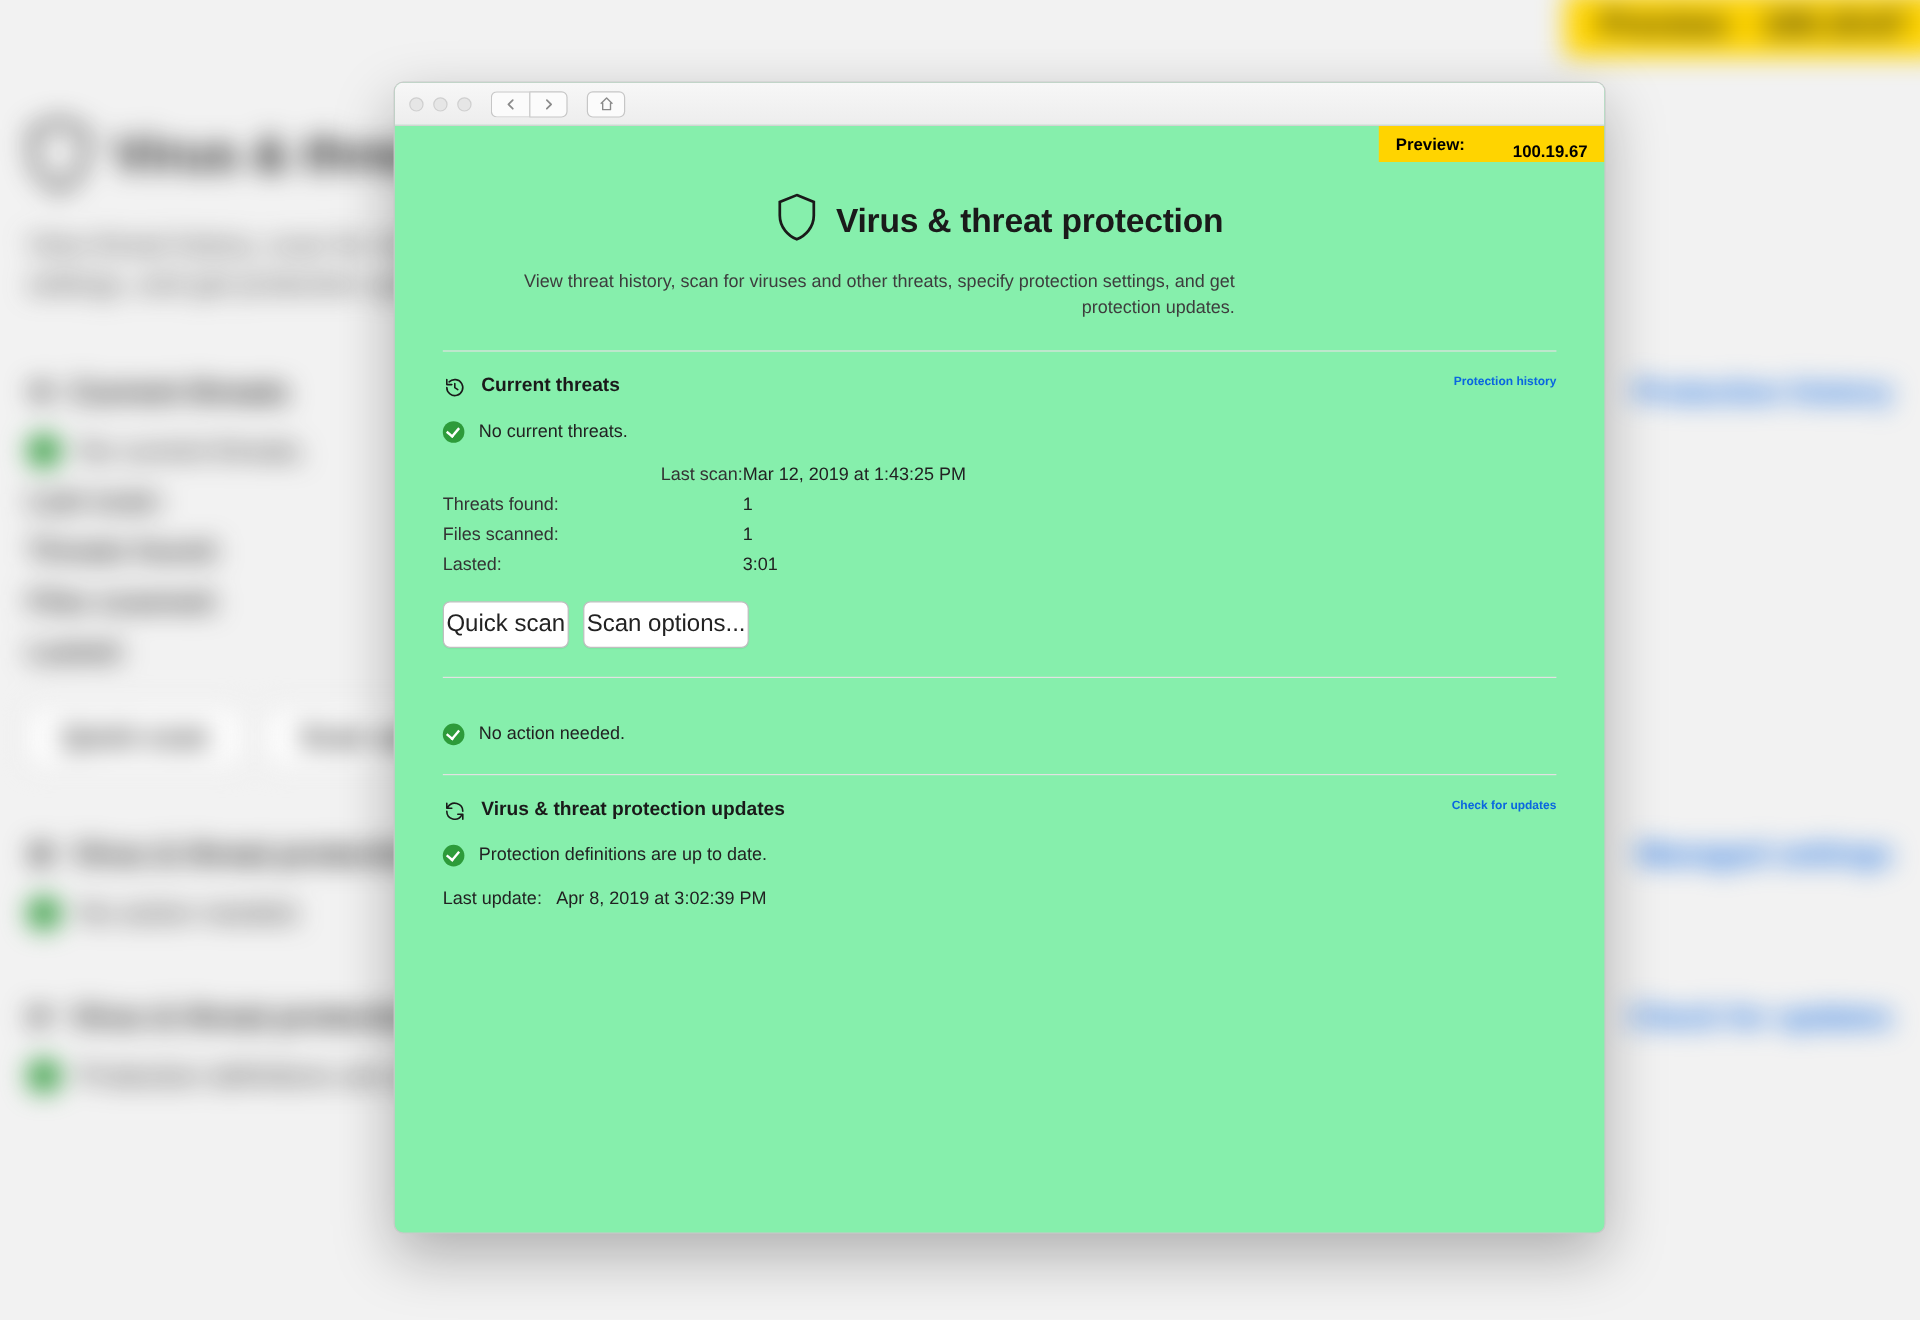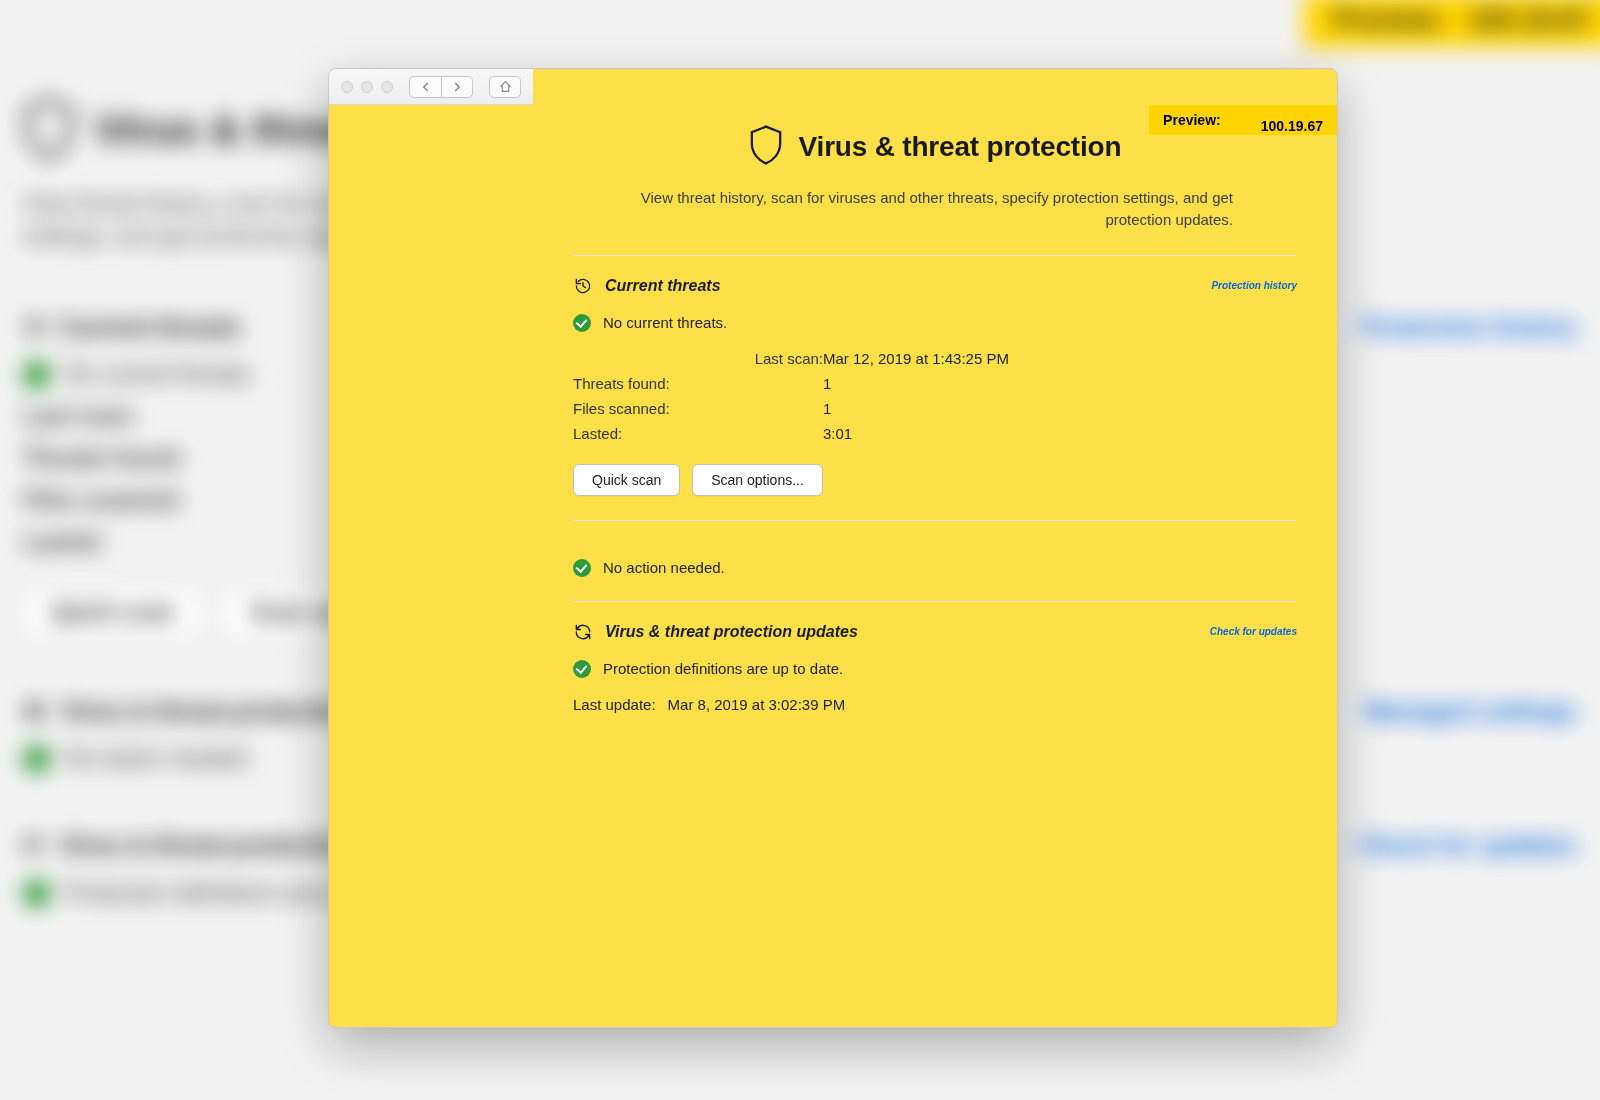--- a/index.html
+++ b/index.html
@@ -45,26 +45,26 @@
   .bg-btn-row { margin-top:30px; display:flex; gap:18px;}
   .bg-btn { background:#fff; border:1px solid #bbb; padding:10px 26px; border-radius:8px; font-size:22px; font-weight:600;}
 
   
   .window {
     position: absolute;
     top: 68px;
     left: 328px;
     width: 1010px;
     height: 960px;
-    background: #fde047;
+    background: #86efac;
     border: 1px solid #c9c9c9;
     border-radius: 8px;
     box-shadow: 0 18px 50px rgba(0,0,0,0.28);
     display:flex;
-    flex-direction:row;
+    flex-direction:column;
     overflow:hidden;
   }
   .titlebar {
     height: 36px;
     background: linear-gradient(#f7f7f7,#ededed);
     border-bottom: 1px solid #d4d4d4;
     display:flex;
     align-items:center;
     padding: 0 12px;
     gap: 10px;
@@ -114,21 +114,21 @@
   .shield-icon { width:34px; height:40px; flex:0 0 auto; }
   .page-title { font-size:28px; font-weight:800; letter-spacing:-0.2px;}
   .page-desc { margin-top:18px; font-size:15px; color:#3d3d3d; line-height:1.45; max-width:660px;text-align:right;}
 
   .section {
     border-top:1px solid #e2e2e2;
     margin-top:24px;
     padding-top:20px;
   }
   .section:first-of-type { margin-top:24px; }
-  .section-head { display:flex; align-items:center; gap:12px;font-style:italic; }
+  .section-head { display:flex; gap:12px; }
   .section-head .sec-icon { width:20px; height:20px; color:#222; flex:0 0 auto; display:flex; align-items:center; justify-content:center;}
   .section-title { font-size:16px; font-weight:700; flex:1; }
   .action-link { color:#0a66e0; font-size:10px; font-weight:600; cursor:pointer;padding-left:11px; }
 
   .status-row { display:flex; align-items:center; gap:12px; margin-top:18px; font-size:15px; color:#222;}
   .check-circle {
     width:18px; height:18px; border-radius:50%; background:#2d9b3a; position:relative; flex:0 0 auto;
   }
   .check-circle::after {
     content:""; position:absolute; left:5px; top:3px; width:5px; height:8px;
@@ -137,21 +137,21 @@
 
   .kv-table { margin-top:18px; font-size:15px; color:#222; }
   .kv-row { display:flex; margin-top:8px; }
   .kv-row:first-child { margin-top:0;text-align:right; }
   .kv-key { width:250px; color:#333;}
   .kv-val { color:#222;}
 
   .btn-row { display:flex; gap:12px; margin-top:22px; }
   .btn {
     background:#fff; border:1px solid #bfbfbf; border-radius:6px;
-    padding:7px 18px; font-size:14px; color:#222; cursor:pointer;
+    padding:7px 2px; font-size:20px; color:#222; cursor:pointer;
     box-shadow: 0 1px 0 rgba(0,0,0,0.04);
   }
 
   .inline-kv { display:flex; gap:12px; margin-top:18px; font-size:15px; color:#222;}
   .inline-kv .k::after { content: ""; }
 </style>
 </head>
 <body>
 
 <div class="bg-layer">
@@ -312,18 +312,18 @@
         </span>
         <div class="section-title">Virus &amp; threat protection updates</div>
         <a class="action-link">Check for updates</a>
       </div>
       <div class="status-row">
         <span class="check-circle"></span>
         <span>Protection definitions are up to date.</span>
       </div>
       <div class="inline-kv">
         <span class="k">Last update:</span>
-        <span>Mar 8, 2019 at 3:02:39 PM</span>
+        <span>Apr 8, 2019 at 3:02:39 PM</span>
       </div>
     </div>
 
   </div>
 </div>
 
 </body></html>

